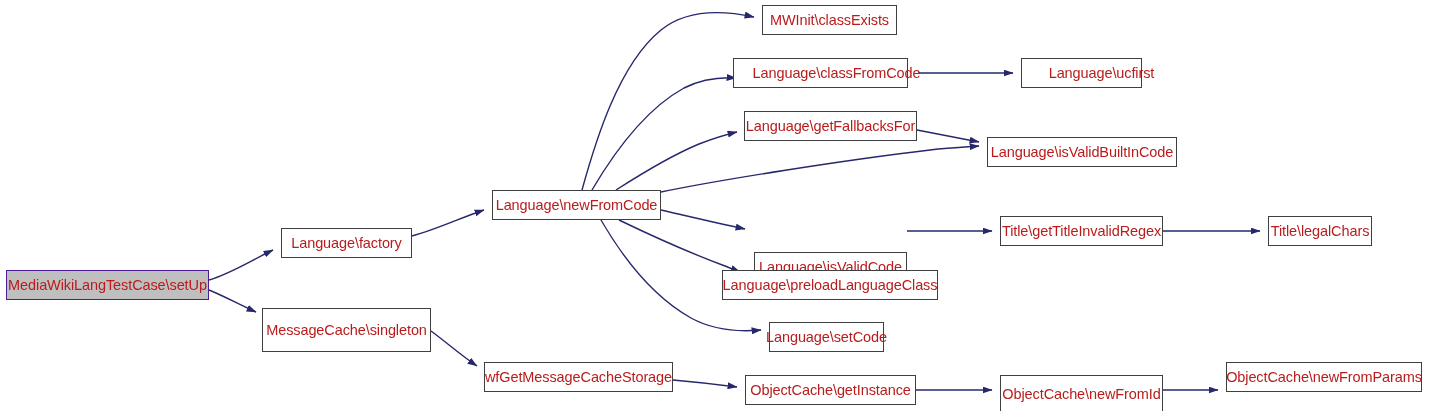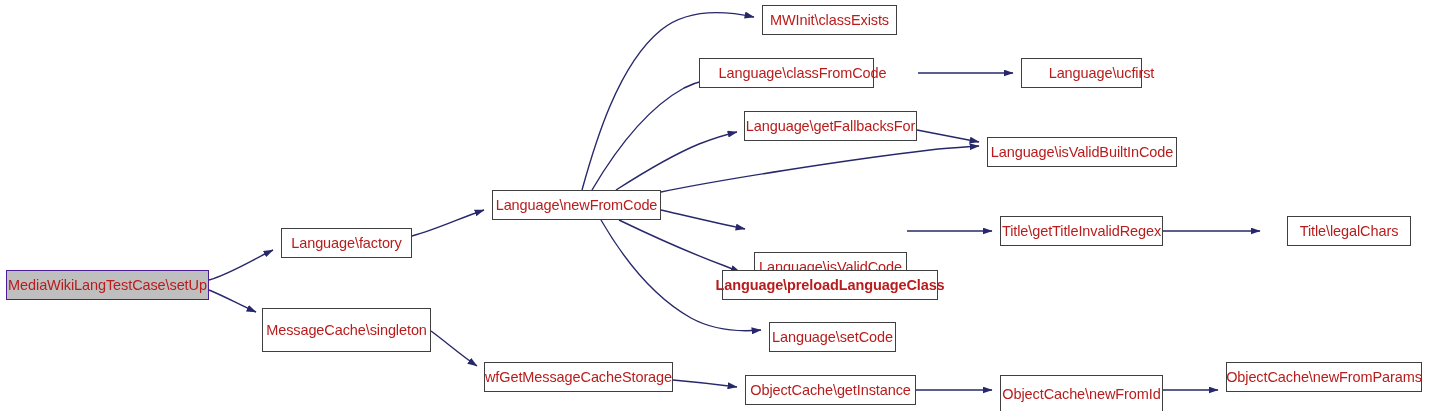--- a/index.html
+++ b/index.html
@@ -92,51 +92,51 @@
       </div>
       <div class="node" style="left: 492px; top: 190px; width: 169px; height: 30px;">
         <span class="node-label">Language\newFromCode</span>
       </div>
       <div class="node" style="left: 484px; top: 362px; width: 189px; height: 30px;">
         <span class="node-label">wfGetMessageCacheStorage</span>
       </div>
       <div class="node" style="left: 762px; top: 5px; width: 135px; height: 30px;">
         <span class="node-label">MWInit\classExists</span>
       </div>
-      <div class="node" style="left: 699px; top: 58px; width: 175px; height: 30px; padding-left: 32px;">
+      <div class="node" style="left: 733px; top: 58px; width: 175px; height: 30px; padding-left: 32px;">
         <span class="node-label">Language\classFromCode</span>
       </div>
       <div class="node" style="left: 744px; top: 111px; width: 173px; height: 30px;">
         <span class="node-label">Language\getFallbacksFor</span>
       </div>
       <div class="node" style="left: 754px; top: 216px; width: 153px; height: 30px; margin-top: 36px;">
         <span class="node-label">Language\isValidCode</span>
       </div>
-      <div class="node" style="left: 722px; top: 270px; width: 216px; height: 30px; font-weight: bold;">
+      <div class="node" style="left: 722px; top: 270px; width: 216px; height: 30px;">
         <span class="node-label">Language\preloadLanguageClass</span>
       </div>
-      <div class="node" style="left: 769px; top: 322px; width: 127px; height: 30px;">
+      <div class="node" style="left: 769px; top: 322px; width: 115px; height: 30px;">
         <span class="node-label">Language\setCode</span>
       </div>
       <div class="node" style="left: 745px; top: 375px; width: 171px; height: 30px;">
         <span class="node-label">ObjectCache\getInstance</span>
       </div>
       <div class="node" style="left: 1021px; top: 58px; width: 121px; height: 30px; padding-left: 40px;">
         <span class="node-label">Language\ucfirst</span>
       </div>
       <div class="node" style="left: 987px; top: 137px; width: 190px; height: 30px;">
         <span class="node-label">Language\isValidBuiltInCode</span>
       </div>
       <div class="node" style="left: 1000px; top: 216px; width: 163px; height: 30px;">
         <span class="node-label">Title\getTitleInvalidRegex</span>
       </div>
       <div class="node" style="left: 1000px; top: 375px; width: 163px; height: 38px;">
         <span class="node-label">ObjectCache\newFromId</span>
       </div>
-      <div class="node" style="left: 1268px; top: 216px; width: 124px; height: 30px; margin-left: 19px;">
+      <div class="node" style="left: 1268px; top: 216px; width: 104px; height: 30px;">
         <span class="node-label">Title\legalChars</span>
       </div>
       <div class="node" style="left: 1226px; top: 362px; width: 196px; height: 30px;">
         <span class="node-label">ObjectCache\newFromParams</span>
       </div>
     </div>
 
 </div>
 
 </body></html>

